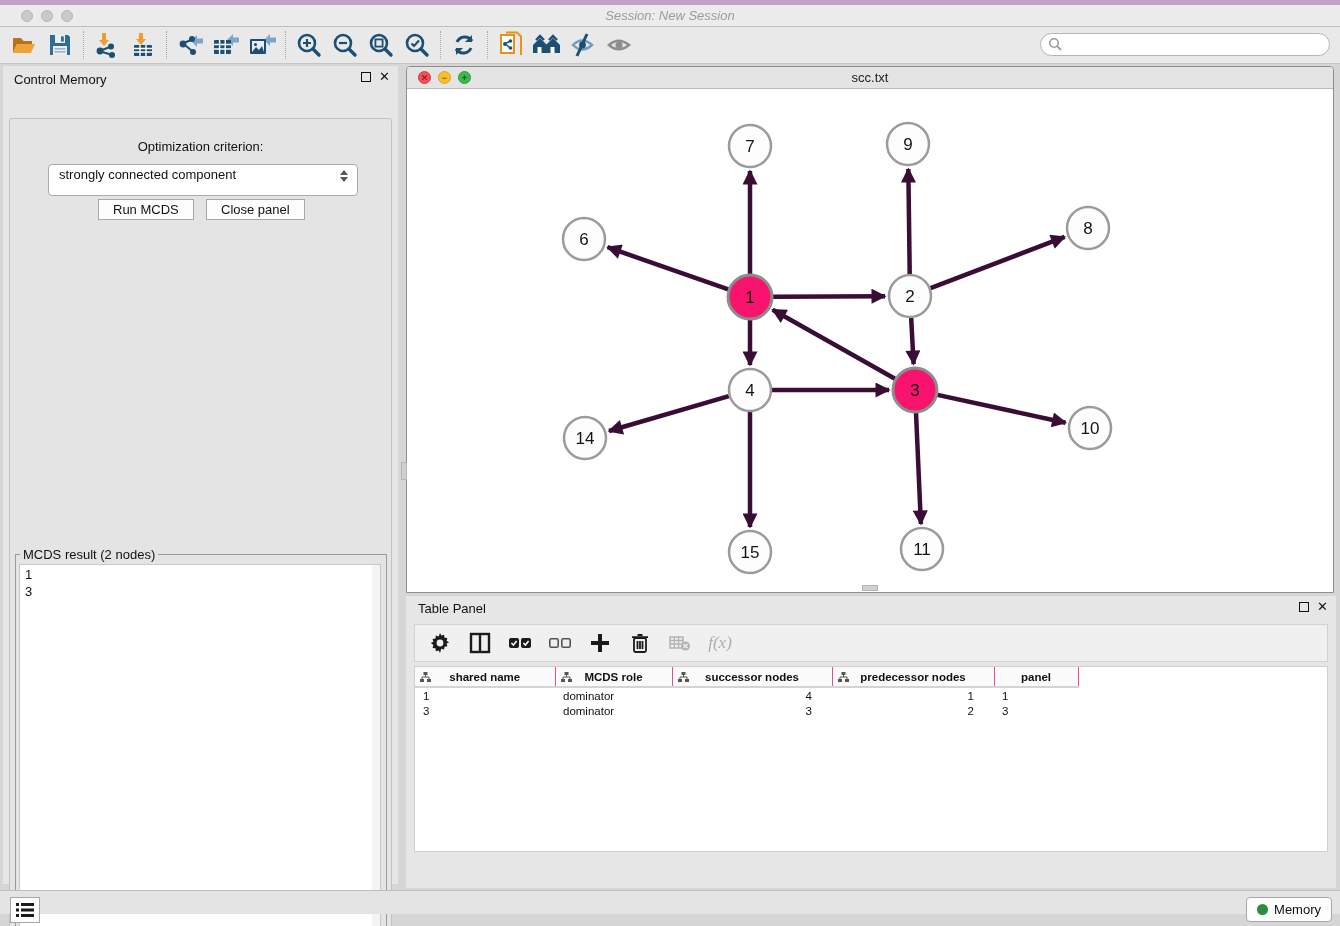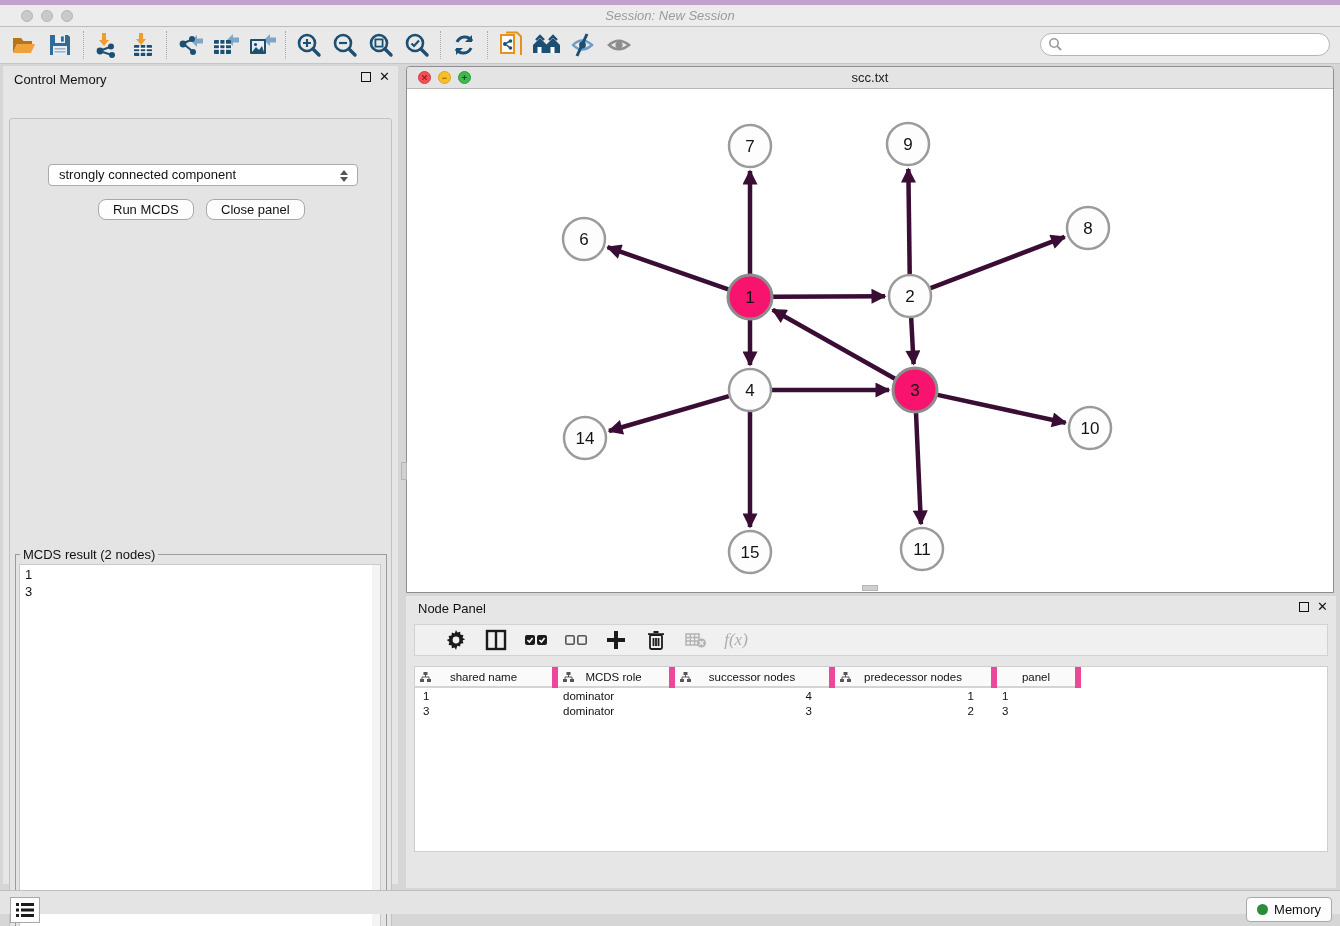--- a/index.html
+++ b/index.html
@@ -38,30 +38,30 @@
   .close-glyph { font-size:13px; font-weight:bold; color:#111; line-height:10px; }
   #cp-tabs { position:absolute; left:0; top:30px; width:100%; display:flex; justify-content:center; }
   .cp-tab { font-size:13px; color:#1a1a1a; background:#fff; border:1px solid #a8a8a8;
     padding:4px 15px; margin-left:-1px; }
   .cp-tab:first-child { border-radius:4px 0 0 0; }
   .cp-tab.disabled { background:#dcdcdc; color:#bcbcbc; text-shadow:0 1px 0 #fff;
     border-radius:0 4px 0 0; }
   #cp-content { position:absolute; left:6px; top:52px; width:383px; height:826px;
     background:#e4e4e4; border:1px solid #c2c2c2; border-radius:3px; height:826px; }
   #opt-label { text-align:center; font-size:13px; color:#111; margin-top:20px; }
-  #criterion-select { position:absolute; left:38px; top:45px; width:310px; height:22px;
+  #criterion-select { position:absolute; left:38px; top:45px; width:310px; height:32px;
     background:#fff; border:1px solid #aaa; border-radius:4px; font-size:13px; color:#111;
     padding:2px 0 0 10px; }
   #criterion-stepper { position:absolute; right:8px; top:3px; width:10px; height:16px; }
   #criterion-stepper span { display:block; width:0; height:0; border-left:4px solid transparent;
     border-right:4px solid transparent; margin:2px auto; }
   .tri-up { border-bottom:5px solid #555; }
   .tri-down { border-top:5px solid #555; }
   .cp-button { position:absolute; top:80px; height:21px; background:#fdfdfd; border:1px solid #a8a8a8;
-    border-radius:8px; font-size:13px; color:#111; padding:0 14px; line-height:19px;
+    border-radius:0; font-size:13px; color:#111; padding:0 14px; line-height:19px;
     font-family:inherit; }
   #run-btn { left:88px; }
   #close-panel-btn { left:196px; }
   #mcds-result { position:absolute; left:5px; top:428px; width:372px; height:382px;
     border:1px solid #9a9a9a; background:transparent; }
   #mcds-result legend { font-size:13px; color:#111; padding:0 3px; margin-left:4px; }
   #mcds-textarea { position:absolute; left:3px; top:2px; width:362px; height:368px;
     background:#fff; border:1px solid #c9c9c9; font-size:13px; color:#111;
     padding:1px 0 0 5px; line-height:17px; }
   #mcds-scroll { position:absolute; right:0; top:0; width:8px; height:100%; background:#f4f4f4; }
@@ -74,30 +74,30 @@
   .mac-dot { width:13px; height:13px; border-radius:50%; position:absolute; top:4px;
     text-align:center; line-height:12px; font-size:9px; font-weight:bold; color:#7c3a00; }
   #net-title { width:100%; text-align:center; line-height:22px; font-size:13px; color:#222; }
   #graph-svg { position:absolute; left:0; top:22px; }
   .divider-grip { background:#d0d0d0; border:1px solid #b5b5b5; }
 
   
   #table-panel { left:406px; top:596px; width:930px; height:292px; background:#e6e6e6; }
   #tp-header { height:24px; position:relative; }
   #tp-title { font-size:13px; color:#111; padding:5px 0 0 12px; }
-  #tp-toolbar { position:absolute; left:8px; top:28px; width:914px; height:32px;
+  #tp-toolbar { position:absolute; left:8px; top:28px; width:914px; height:38px;
     background:#f0f0f0; border:1px solid #d2d2d2; display:flex; align-items:center;
-    padding-left:28px; gap:14px; }
+    padding-left:12px; gap:14px; }
   .tp-icon { display:flex; align-items:center; justify-content:center; width:26px; height:26px; }
   #fx-icon { font-family:"Liberation Serif","DejaVu Serif",serif; font-style:italic;
     font-size:17px; color:#adadad; }
   #tp-table { position:absolute; left:8px; top:70px; width:914px; height:186px; background:#fff;
     border:1px solid #cfcfcf; overflow:hidden; }
   #tp-grid { border-collapse:collapse; table-layout:fixed; font-size:11.5px; color:#111; }
-  #tp-grid th { font-weight:normal; background:#fafafa; border-right:6px solid #ec4899;
+  #tp-grid th { font-weight:bold; background:#fafafa; border-right:1px solid #ec4899;
     border-bottom:2px solid #d4d4d4; height:20px; position:relative; text-align:center; }
   #tp-grid th .hdr-ico { position:absolute; left:5px; top:5px; }
   #tp-grid td { height:16px; padding:0 8px; white-space:nowrap; }
   .al-r { text-align:right; padding-right:20px !important; }
   #tp-tabs { position:absolute; left:0; top:262px; width:100%; display:flex; justify-content:center; }
   .tp-tab { font-size:13px; color:#1a1a1a; background:#fff; border:1px solid #b0b0b0;
     padding:5px 16px; margin-left:-1px; }
   .tp-tab.disabled { background:#d9d9d9; color:#b9b9b9; text-shadow:0 1px 0 #f5f5f5;
     border-radius:5px 0 0 5px; }
   .tp-tab:last-child { border-radius:0 5px 5px 0; }
@@ -273,20 +273,21 @@
 
 <div id="control-panel" class="abs">
   <div id="cp-header">
     <div id="cp-title">Control Memory</div>
     <div class="panel-btns">
       <span class="float-glyph"></span>
       <span class="close-glyph">✕</span>
     </div>
   </div>
   <div id="cp-content">
+    <div id="opt-label">Optimization criterion:</div>
     <div id="criterion-select">
       <span>strongly connected component</span>
       <span id="criterion-stepper">
         <span class="tri-up"></span>
           <span class="tri-down"></span>
       </span>
     </div>
     <button class="cp-button" id="run-btn">Run MCDS</button>
     <button class="cp-button" id="close-panel-btn">Close panel</button>
     <fieldset id="mcds-result">
@@ -374,21 +375,21 @@
         <circle cx="515" cy="460" r="21" fill="#fdfdfd" stroke="#9b9b9b" stroke-width="2.5"></circle>
         <text x="515" y="460.5" text-anchor="middle" dominant-baseline="central" font-size="17" fill="#141414" font-family="&quot;Liberation Sans&quot;,&quot;DejaVu Sans&quot;,sans-serif">11</text>
       </g>
     </svg>
 </div>
 <div class="abs divider-grip" style="left:401px; top:462px; width:6px; height:18px;"></div>
 <div class="abs divider-grip" style="left:862px; top:585px; width:16px; height:6px;"></div>
 
 <div id="table-panel" class="abs">
   <div id="tp-header">
-    <div id="tp-title">Node Panel</div>
+    <div id="tp-title">Table Panel</div>
     <div class="panel-btns">
       <span class="float-glyph"></span>
       <span class="close-glyph">✕</span>
     </div>
   </div>
   <div id="tp-toolbar">
     <span class="tp-icon">
       <svg width="22" height="22" viewBox="0 0 22 22">
           <path fill="#1b1b1b" d="M11 1 l1.3 2.6 2.8-.8 .4 2.9 2.9.4 -.8 2.8 2.6 1.3 -2.6 1.3 .8 2.8 -2.9.4 -.4 2.9 -2.8-.8 L11 21 l-1.3-2.6 -2.8.8 -.4-2.9 -2.9-.4 .8-2.8 L1.8 11 l2.6-1.3 -.8-2.8 2.9-.4 .4-2.9 2.8.8 Z"></path>
           <circle cx="11" cy="11" r="3.4" fill="#f0f0f0"></circle>

